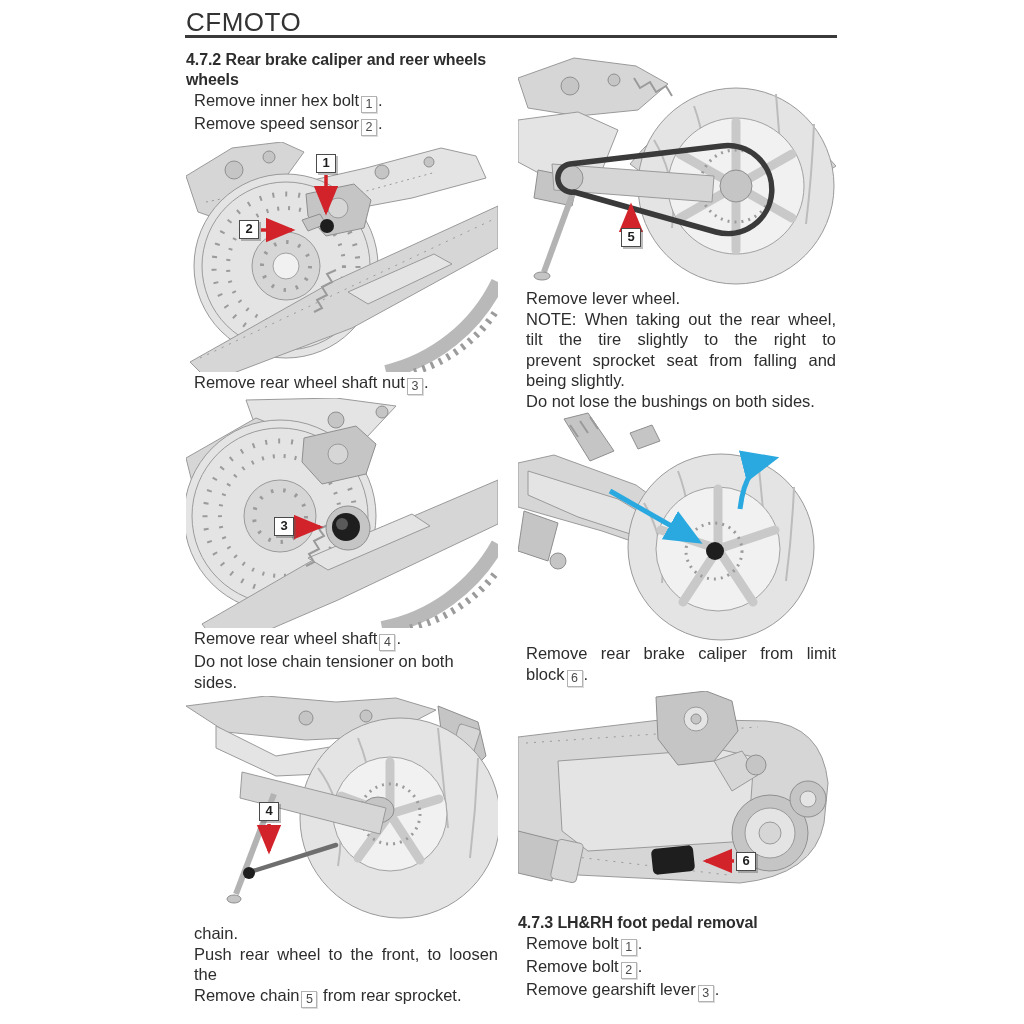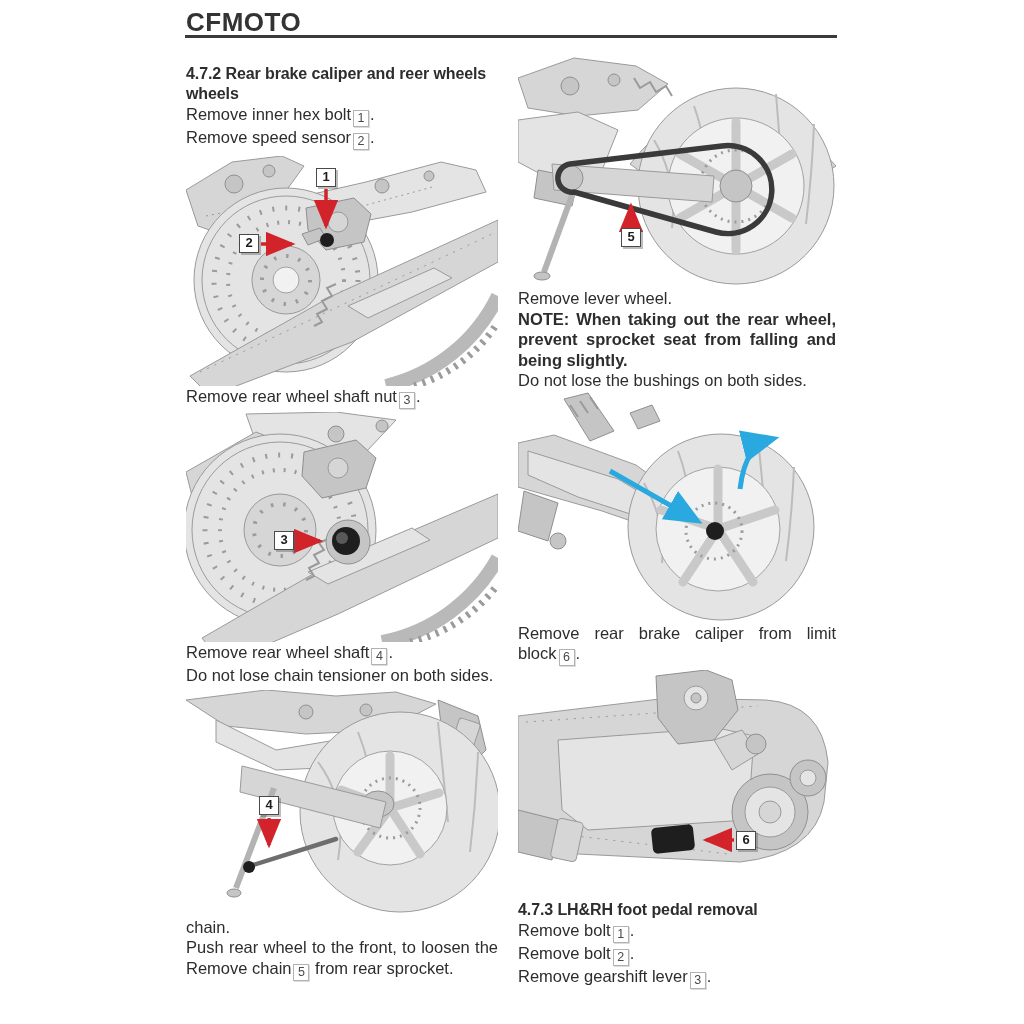--- a/index.html
+++ b/index.html
@@ -1,25 +1,25 @@
 <!DOCTYPE html>
 <html style="--arrow-red: #d2232a; --arrow-blue: #2aa9e0;"><head>
 <meta charset="utf-8">
 <style>
   * { margin:0; padding:0; box-sizing:border-box; }
   html,body { width:1024px; height:1024px; background:#fff; }
   body { font-family:"Liberation Sans", sans-serif; color:#2d2d2d; position:relative; overflow:hidden; }
-  .brand { position:absolute; left:186px; top:7px; font-size:26px; font-weight:bold; color:#333; letter-spacing:0.5px; }
+  .brand { position:absolute; left:186px; top:7px; font-size:26px; font-weight:normal; color:#333; letter-spacing:0.5px; }
   .brand-rule { position:absolute; left:185px; top:35px; width:652px; height:3px; background:#3a3a3a; }
-  .col-left  { position:absolute; left:186px; top:64px; width:312px; }
+  .col-left  { position:absolute; left:186px; top:50px; width:312px; }
   .col-right { position:absolute; left:518px; top:50px; width:318px; }
   .h2 { font-weight:bold; font-size:16px; line-height:20px; letter-spacing:-0.1px; }
-  .h2b { margin-top:14px; }
-  .step, .tline { font-size:16.5px; line-height:20.5px; }
-  .b { font-weight:bold; }
+  .h2b { margin-top:6px; }
+  .step, .tline { font-size:16.5px; line-height:20.5px;margin-left:8px; }
+  .b { font-weight:normal; }
   .jline { text-align:justify; text-align-last:justify; }
   .ref {
     display:inline-block; min-width:16px; height:17px; line-height:15px; padding:0 2px;
     border:1px solid #b2b2b2; box-shadow:1px 1px 0 #dcdcdc; background:#fff;
     color:#4a4a4a; font-size:12.5px; text-align:center; vertical-align:-2px;
     margin-left:2px; margin-right:1px;
   }
   .fig { position:relative; }
   .fig svg { display:block; }
   .m-t6 { margin-top:6px; } .m-t3 { margin-top:3px; } .m-t4 { margin-top:4px; }
@@ -198,20 +198,21 @@
       <path class="f2" d="M34,114 L196,126 L194,152 L36,140 Z"></path>
       <circle class="f3" cx="52" cy="128" r="13"></circle>
       <path d="M52,114 L204,96 A44,44 0 1 1 198,182 L56,142 A14,14 0 0 1 52,114 Z" fill="none" stroke="#3a3a3a" stroke-width="5.5" stroke-linejoin="round"></path>
       <path class="arrow-red" d="M113,176 L113,156" marker-end="url(#mr4)"></path>
     </svg>
     <div class="callout" style="left:103px;top:178px;">5</div>
   </div>
 
   <div class="tline">Remove lever wheel.</div>
   <div class="tline b jline">NOTE: When taking out the rear wheel,</div>
+  <div class="tline b jline">tilt the tire slightly to the right to</div>
   <div class="tline b jline">prevent sprocket seat from falling and</div>
   <div class="tline b">being slightly.</div>
   <div class="tline">Do not lose the bushings on both sides.</div>
 
   <div class="fig" style="width:318px;height:232px;">
     <svg viewBox="0 0 318 232" width="318" height="232">
       <defs>
           <marker id="mb5" markerWidth="8" markerHeight="8" refX="6" refY="3.25" orient="auto">
             <path d="M0,0 L7.5,3.25 L0,6.5 Z" class="mk-blue"></path>
           </marker>

